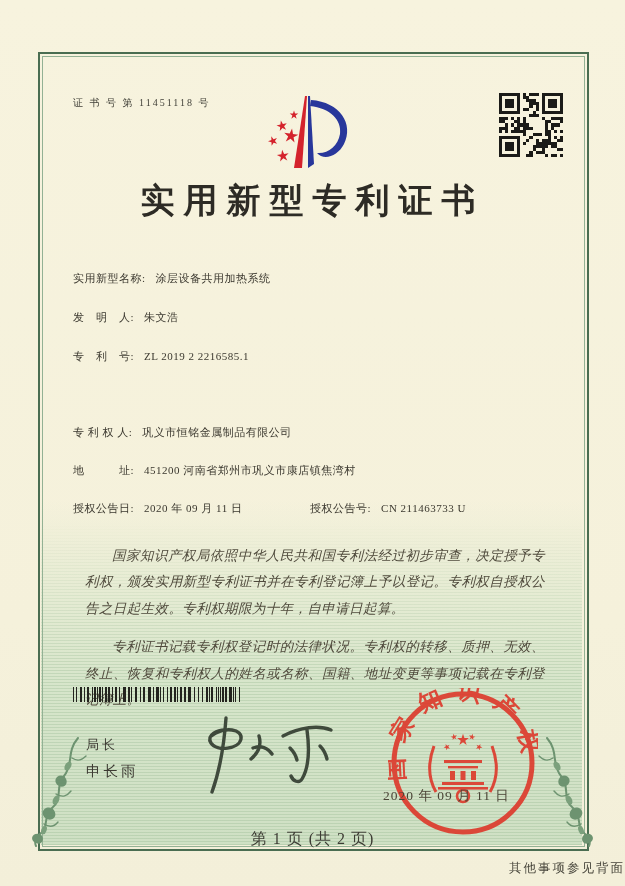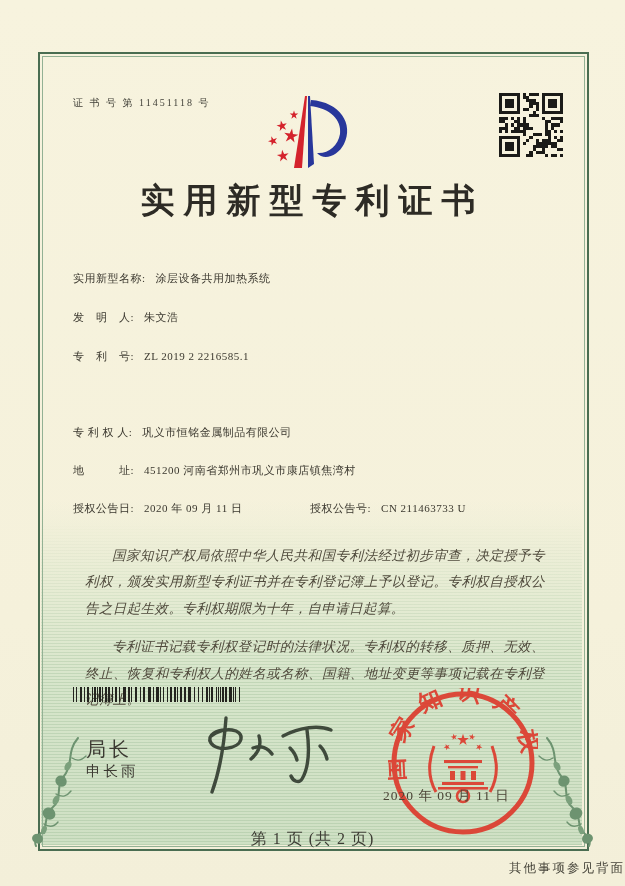--- a/index.html
+++ b/index.html
@@ -31,21 +31,21 @@
   .field-row .val{margin-left:10px;}
   .grant-pair{position:absolute;left:237px;top:0;}
 
   .paras{position:absolute;left:73px;top:531px;width:484px;font-size:13.5px;line-height:26.4px;
     color:#4f4a3c;font-style:italic;letter-spacing:.4px;text-align:justify;}
   .paras p{margin:12px;text-indent:2em;}
 
   .barcode{position:absolute;left:73px;top:687px;width:170px;height:15px;}
   .barcode svg{width:100%;height:100%;}
 
-  .director-title{position:absolute;left:86px;top:736px;font-size:20px;letter-spacing:3px;color:#3c3a32;font-family:"Liberation Sans","DejaVu Sans",sans-serif;}
+  .director-title{position:absolute;left:86px;top:736px;font-size:13px;letter-spacing:3px;color:#3c3a32;font-family:"Liberation Sans","DejaVu Sans",sans-serif;}
   .director-name{position:absolute;left:86px;top:762px;font-size:14.5px;letter-spacing:3px;color:#3c3a32;font-family:Liberation Mono, monospace;}
   .signature{position:absolute;left:183px;top:706px;width:165px;height:92px;}
 
   .seal{position:absolute;left:388px;top:688px;width:150px;height:150px;opacity:.92;}
   .seal-date{position:absolute;left:383px;top:787px;font-size:13.5px;letter-spacing:1px;color:#4a4436;z-index:5;}
 
   .page-info{position:absolute;left:38px;right:38px;top:829px;text-align:center;font-size:16px;letter-spacing:1px;color:#3d3c34;}
   .footer-note{position:absolute;left:0;right:0;top:860px;text-align:right;font-size:12.5px;letter-spacing:2px;color:#46443a;}
 
   .corner{position:absolute;width:62px;height:112px;}

